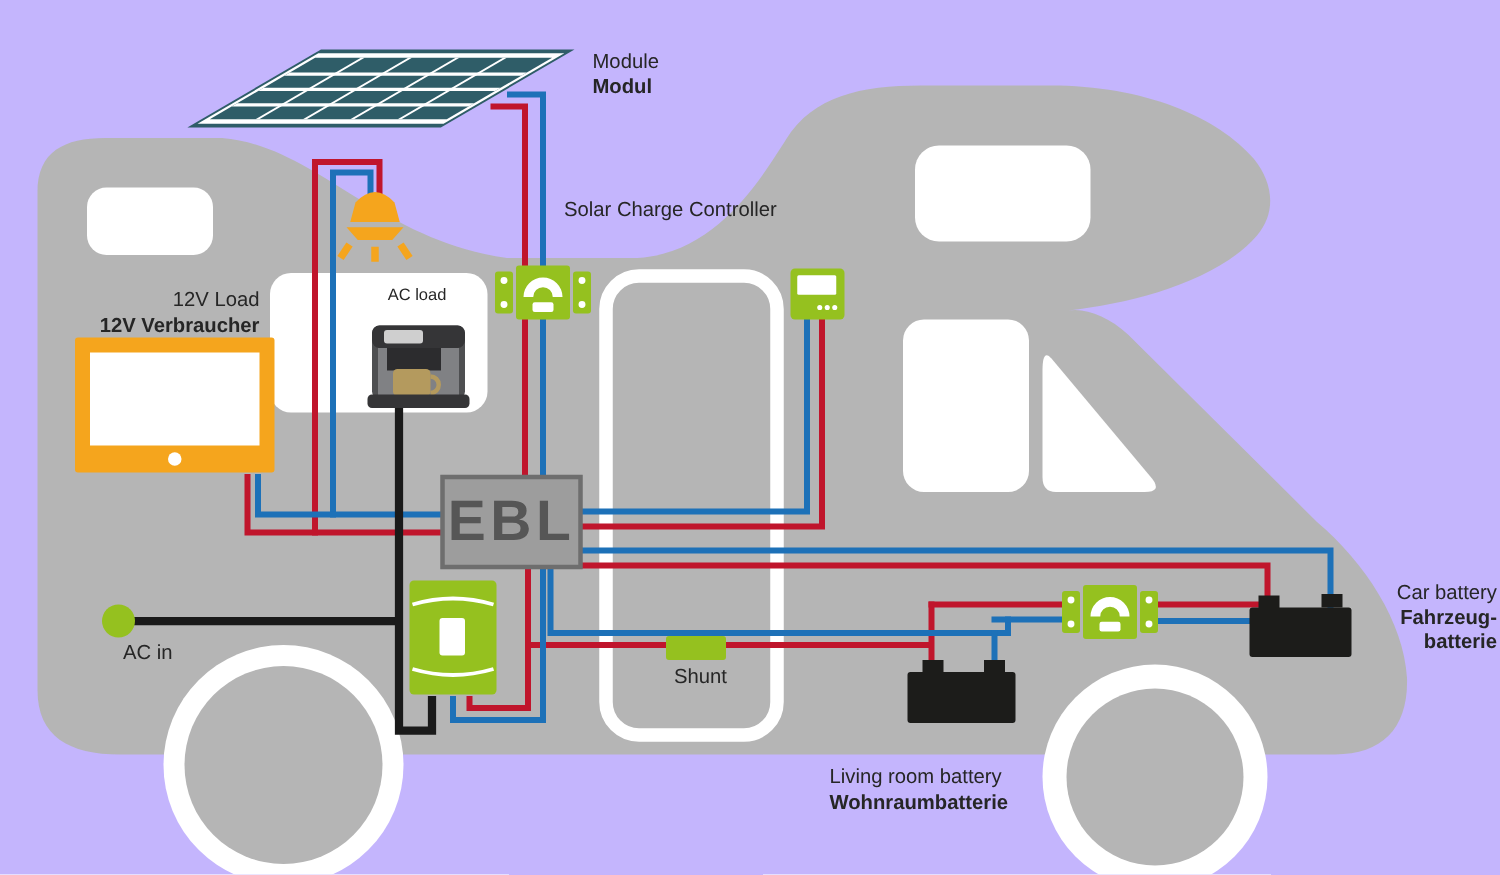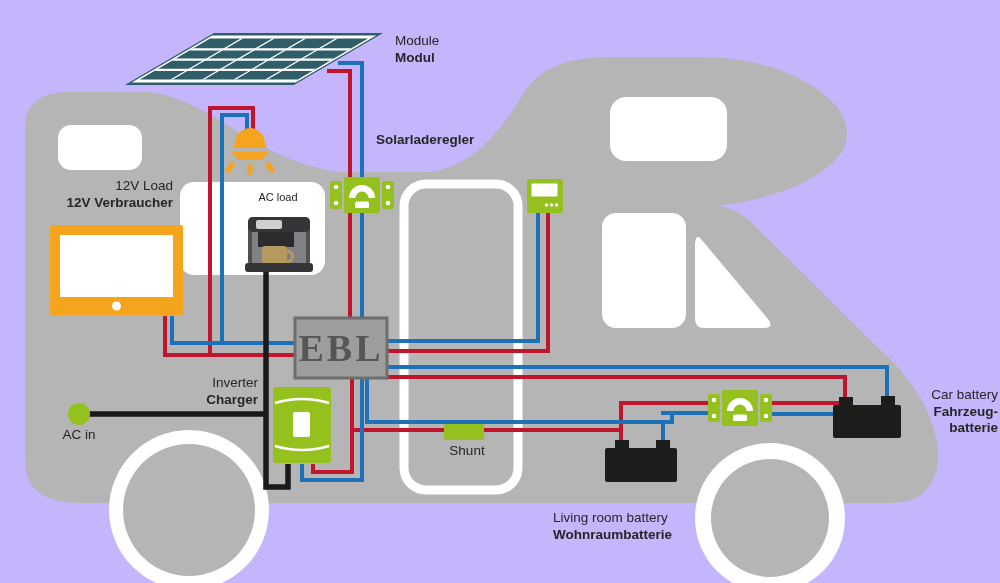--- a/index.html
+++ b/index.html
@@ -11,21 +11,21 @@
   html,body{margin:0;padding:0;background:#ffffff;}
   .stage{position:relative;width:1000px;height:583px;background:#c4b5fd;overflow:hidden;
          font-family:"Liberation Sans",sans-serif;}
   .stage svg{position:absolute;left:0;top:0;}
   .label{position:absolute;color:var(--label-color);font-size:13.5px;line-height:16.5px;white-space:nowrap;}
   .label .en{display:block;font-weight:normal;}
   .label .de{display:block;font-weight:bold;}
   .ta-r{text-align:right;} .ta-c{text-align:center;}
   .ebl-text{position:absolute;left:295px;top:318px;width:92px;height:60px;display:flex;
             align-items:center;justify-content:center;font-size:38px;font-weight:bold;
-            color:var(--ebl-text);letter-spacing:3px;font-family:Liberation Serif, serif;}
+            color:var(--ebl-text);letter-spacing:3px;}
   .wire{fill:none;stroke-width:4;}
   .wire-red{stroke:var(--wire-red);}
   .wire-blue{stroke:var(--wire-blue);}
   .wire-black{fill:none;stroke:var(--wire-black);stroke-width:5.5;}
   .f-body{fill:var(--body-gray);}
   .f-green{fill:var(--device-green);}
   .f-orange{fill:var(--accent-orange);}
   .f-white{fill:#ffffff;}
   .f-black{fill:var(--battery-black);}
   .f-teal{fill:var(--panel-teal);}
@@ -161,35 +161,31 @@
   </g>
 
   <circle cx="79" cy="414" r="11" class="f-green"></circle>
 </svg>
 
 <div class="label" style="left:395px;top:33px;">
   <span class="en">Module</span>
   <span class="de">Modul</span>
 </div>
 <div class="label" style="left:376px;top:132px;">
-  <span class="de">Solarladeregler</span>
+  <span class="en">Solar Charge Controller</span>
 </div>
-<div class="label ta-r" style="left:30px;top:178px;width:143px;">
+<div class="label ta-r" style="left:30px;top:192px;width:143px;">
   <span class="en">12V Load</span>
   <span class="de">12V Verbraucher</span>
 </div>
 <div class="label ta-c" style="left:218px;top:189px;width:120px;font-size:11px;">
   <span class="en">AC load</span>
 </div>
 <div class="ebl-text">EBL</div>
-<div class="label ta-r" style="left:120px;top:375px;width:138px;">
-  <span class="en">Inverter</span>
-  <span class="de">Charger</span>
-</div>
-<div class="label ta-c" style="left:43px;top:427px;width:72px;">
+<div class="label ta-c" style="left:43px;top:427px;width:72px;text-align:right;">
   <span class="en">AC in</span>
 </div>
 <div class="label ta-c" style="left:424px;top:443px;width:86px;">
   <span class="en">Shunt</span>
 </div>
 <div class="label ta-r" style="left:870px;top:387px;width:128px;">
   <span class="en">Car battery</span>
   <span class="de">Fahrzeug-</span>
   <span class="de">batterie</span>
 </div>

